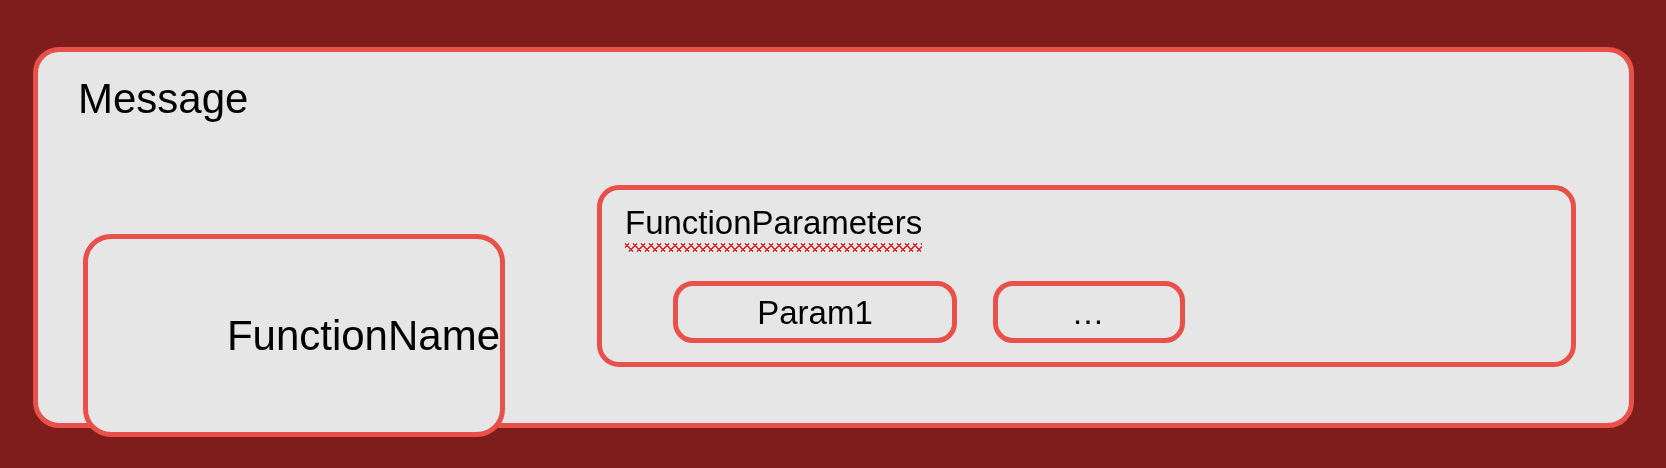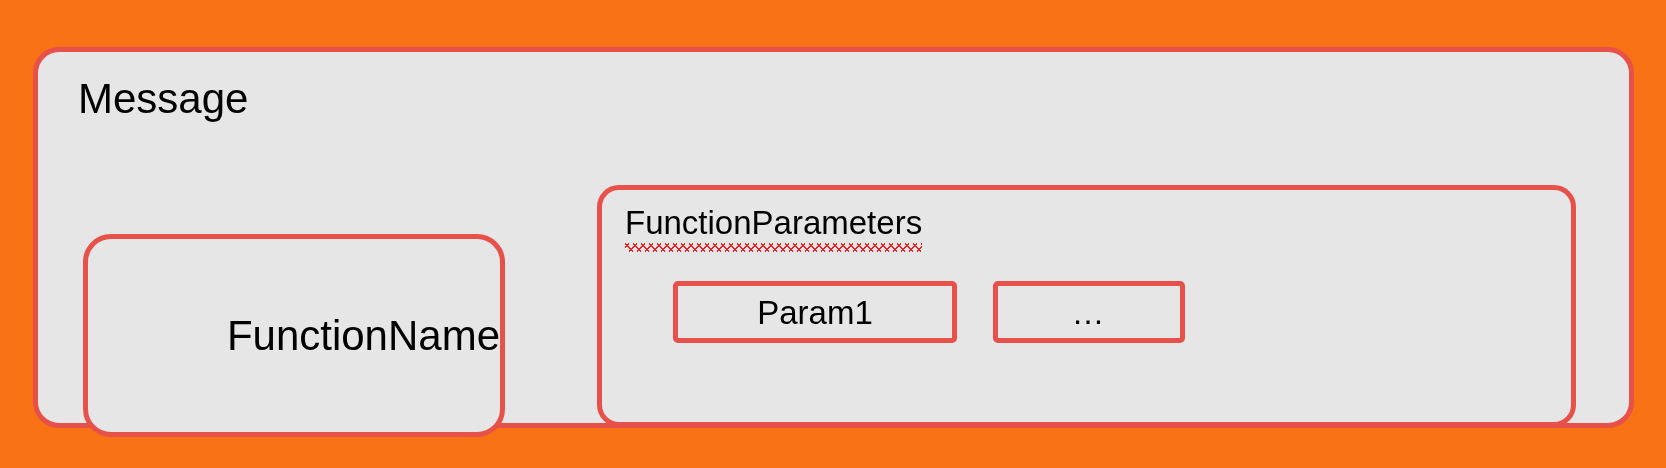--- a/index.html
+++ b/index.html
@@ -12,21 +12,21 @@
     height: 468px;
     font-family: "Liberation Sans", sans-serif;
     -webkit-font-smoothing: antialiased;
     overflow: hidden;
   }
 
   #canvas {
     position: relative;
     width: 1666px;
     height: 468px;
-    background: #f97316;
+    background: #7f1d1d;
   }
 
   
   .message-box {
     position: absolute;
     left: 33px;
     top: 47px;
     width: 1601px;   
     height: 381px;   
     box-sizing: border-box;
@@ -67,21 +67,21 @@
     color: #000000;
     white-space: nowrap;
   }
 
   
   .function-params-box {
     position: absolute;
     left: 559px;        
     top: 133px;         
     width: 979px;       
-    height: 242px;      
+    height: 182px;      
     box-sizing: border-box;
     background: #e6e6e6;
     border: 5px solid #e8504a;
     border-radius: 22px;
   }
 
   .function-params-label-wrap {
     position: absolute;
     left: 23px;         
     top: 14px;
@@ -115,21 +115,21 @@
     top: 91px;      
     height: 62px;
     display: flex;
     align-items: stretch;
     gap: 36px;
   }
   .param-chip {
     box-sizing: border-box;
     background: #e6e6e6;
     border: 5px solid #e8504a;
-    border-radius: 5px;
+    border-radius: 20px;
     display: flex;
     align-items: center;
     justify-content: center;
   }
   .param-chip .chip-label {
     font-size: 33px;
     line-height: 1;
     color: #000000;
     white-space: nowrap;
   }

